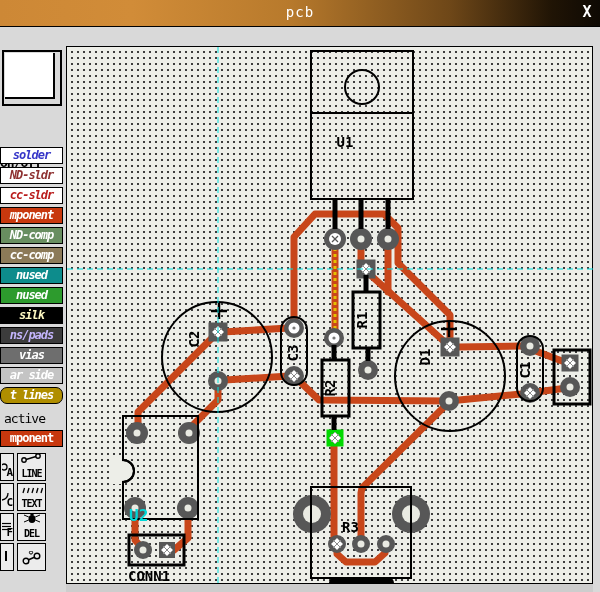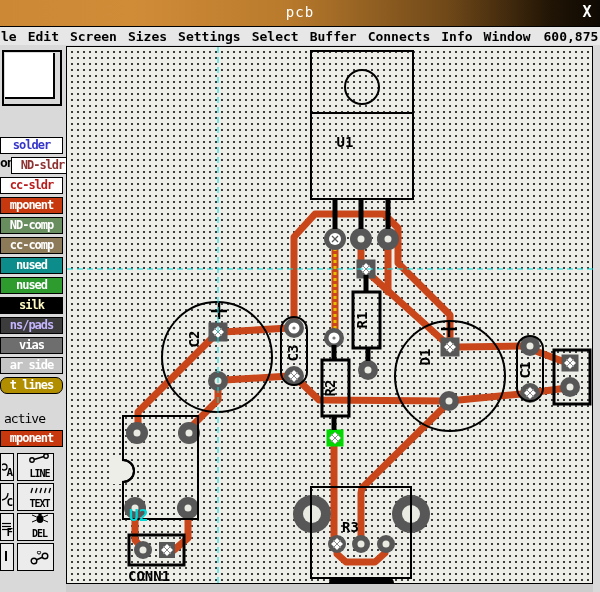--- a/index.html
+++ b/index.html
@@ -22,37 +22,37 @@
     white-space:nowrap;overflow:hidden;padding-left:1px;}
   .menubar .mi{cursor:pointer;}
   .menubar .coords{margin-left:2px;}
 
   
   .sidebar{position:absolute;left:0;top:45px;width:66px;height:547px;background:#d9d9d9;}
   .preview{position:absolute;left:2px;top:5px;width:56px;height:52px;border:2px solid #000;background:#d9d9d9;}
   .preview .inner{position:absolute;left:1px;top:1px;right:5px;bottom:5px;background:#fff;
     border-right:2px solid #000;border-bottom:2px solid #000;}
   .onoff{position:absolute;left:0px;top:71px;font-size:13px;font-weight:bold;color:#000;letter-spacing:-1px;margin-top:39px;}
-  .layers{position:absolute;left:0;top:92px;width:80px;}
+  .layers{position:absolute;left:0;top:102px;width:80px;font-style:italic;}
   .layer-btn{width:61px;height:15px;border:1px solid #000;margin-bottom:3px;
     font-size:12px;font-weight:bold;line-height:15px;text-align:center;
     letter-spacing:-1px;cursor:pointer;overflow:hidden;white-space:nowrap;}
   .active-lbl{position:absolute;left:4px;top:366px;font-size:13px;font-weight:normal;color:#000;letter-spacing:-1px;}
   .active-btn{position:absolute;left:0;top:385px;width:61px;height:15px;border:1px solid #000;
     font-size:12px;font-weight:bold;line-height:15px;text-align:center;letter-spacing:-1px;cursor:pointer;}
 
   
   .tools{position:absolute;left:0;top:408px;width:66px;}
   .tool-row{display:flex;gap:3px;margin-bottom:2px;}
   .tool-left{width:12px;height:26px;border:1px solid #000;background:#ececec;position:relative;
     overflow:hidden;cursor:pointer;}
   .tool-left .frag{position:absolute;right:1px;bottom:1px;font-size:11px;font-weight:bold;letter-spacing:-1px;}
   .tool-left .fragicon{position:absolute;right:1px;top:2px;}
   .tool-btn{width:27px;height:26px;border:1px solid #000;background:#ececec;cursor:pointer;
-    display:flex;flex-direction:column;align-items:center;justify-content:flex-end;overflow:hidden;padding-left:8px;}
+    display:flex;flex-direction:column;align-items:center;justify-content:flex-end;overflow:hidden;}
   .tool-btn .tlabel{font-size:10px;font-weight:bold;letter-spacing:-1px;line-height:11px;margin-bottom:1px;}
 
   
   .canvas{position:absolute;left:66px;top:46px;width:527px;height:538px;
     border:1px solid #000;box-sizing:border-box;
     background-color:#edeee8;
     background-image:radial-gradient(circle,#3c3c3c 0.8px,rgba(0,0,0,0) 0.95px);
     background-size:6px 6px;background-position:2px 2px;}
   .canvas svg{position:absolute;left:0;top:0;}
   .bottom-strip{position:absolute;left:66px;top:584px;width:534px;height:8px;background:#cdcdcd;}
@@ -61,42 +61,29 @@
 </head>
 <body>
 
 <div id="app">
 
   <div class="titlebar" style="background:linear-gradient(90deg,#cd8836 0%,#d18c38 22%,#b87a2c 48%,#6e4718 75%,#201405 92%,#0e0903 100%);">
     <div class="title">pcb</div>
     <div class="close-btn">X</div>
   </div>
 
-  <div class="menubar">
-      <span class="mi">le</span>
-      <span class="mi">Edit</span>
-      <span class="mi">Screen</span>
-      <span class="mi">Sizes</span>
-      <span class="mi">Settings</span>
-      <span class="mi">Select</span>
-      <span class="mi">Buffer</span>
-      <span class="mi">Connects</span>
-      <span class="mi">Info</span>
-      <span class="mi">Window</span>
-      <span class="coords">600,875</span>
-    </div>
 
   <div class="sidebar">
     <div class="preview">
         <div class="inner"></div>
       </div>
     <div class="onoff">on/off</div>
     <div class="layers">
         <div class="layer-btn" style="background: rgb(255, 255, 255); color: rgb(54, 54, 200);">solder</div>
-        <div class="layer-btn" style="background: rgb(255, 255, 255); color: rgb(142, 49, 49); margin-left: 11px;">ND-sldr</div>
+        <div class="layer-btn" style="background: rgb(255, 255, 255); color: rgb(142, 49, 49);">ND-sldr</div>
         <div class="layer-btn" style="background: rgb(255, 255, 255); color: #b91c1c;">cc-sldr</div>
         <div class="layer-btn" style="background: rgb(200, 56, 14); color: rgb(255, 255, 255);">mponent</div>
         <div class="layer-btn" style="background: rgb(104, 142, 96); color: #ffffff;">ND-comp</div>
         <div class="layer-btn" style="background: rgb(140, 122, 88); color: rgb(255, 255, 255);">cc-comp</div>
         <div class="layer-btn" style="background: rgb(13, 140, 140); color: rgb(255, 255, 255);">nused</div>
         <div class="layer-btn" style="background: rgb(45, 155, 45); color: rgb(255, 255, 255);">nused</div>
         <div class="layer-btn" style="background: rgb(0, 0, 0); color: #fef9c3;">silk</div>
         <div class="layer-btn" style="background: rgb(60, 60, 60); color: #c4b5fd;">ns/pads</div>
         <div class="layer-btn" style="background: rgb(110, 110, 110); color: rgb(255, 255, 255);">vias</div>
         <div class="layer-btn" style="background: rgb(196, 196, 196); color: rgb(255, 255, 255);">ar side</div>

